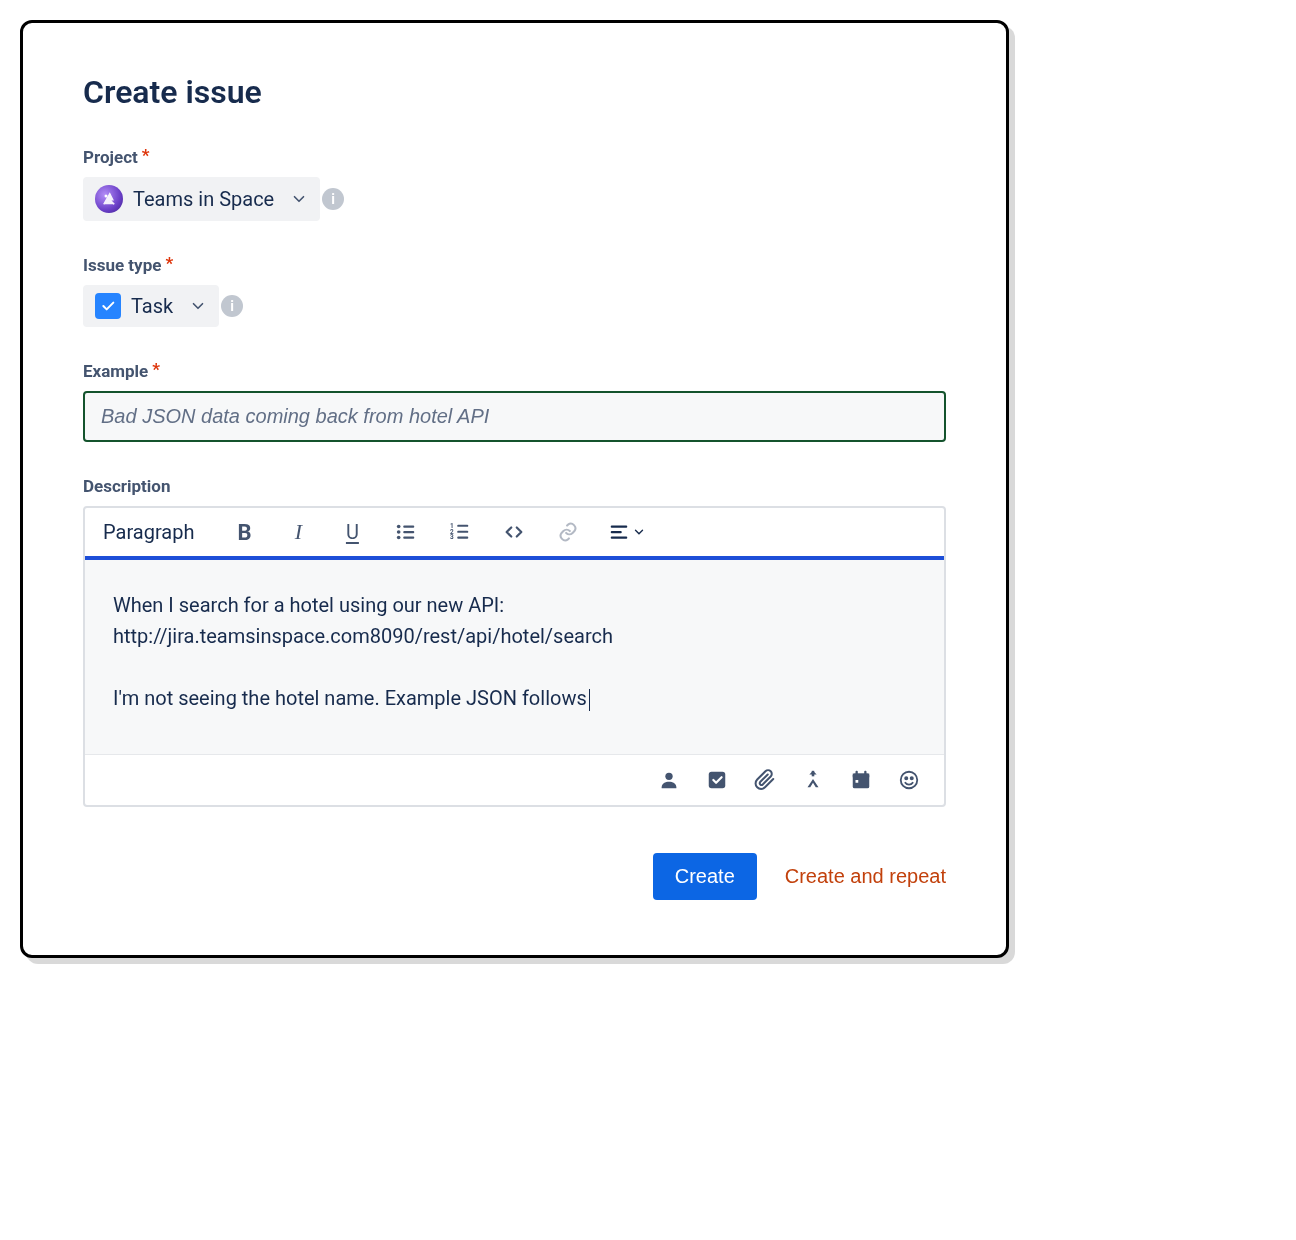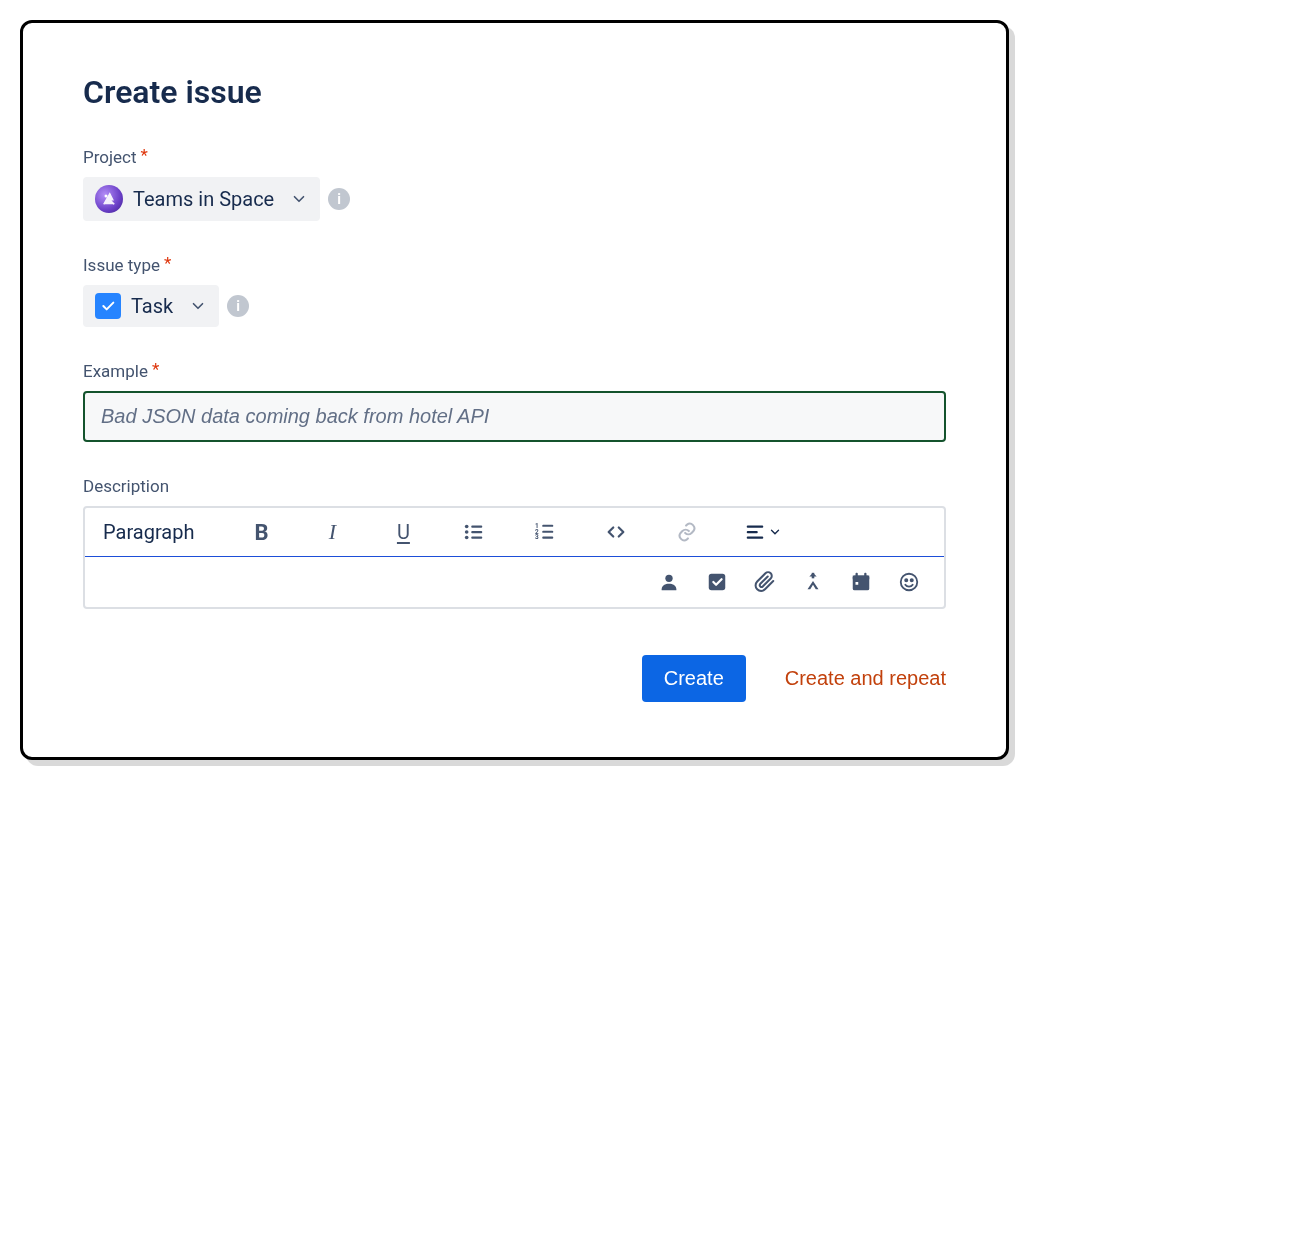--- a/index.html
+++ b/index.html
@@ -19,29 +19,29 @@
   }
   h1.title {
     font-size: 32px;
     font-weight: 600;
     color: #172B4D;
     margin-bottom: 36px;
   }
   .field { margin-bottom: 34px; }
   .field-label {
     font-size: 17px;
-    font-weight: 400;
+    font-weight: 700;
     color: #44546F;
     margin-bottom: 10px;
     display: flex;
     align-items: center;
     gap: 4px;
   }
   .req { color: #DE350B; font-size: 17px; line-height: 1; position: relative; top:-2px;}
-  .select-row { display: flex; align-items: center; gap: 8px; }
+  .select-row { display: flex; align-items: center; gap: 2px; }
   .select-box {
     background: #F1F2F4;
     border-radius: 4px;
     padding: 8px 12px;
     display: inline-flex;
     align-items: center;
     gap: 10px;
     font-size: 20px;
     color: #172B4D;
     cursor: pointer;
@@ -77,23 +77,23 @@
     padding: 12px 16px;
   }
   .editor {
     border: 2px solid #DCDFE4;
     border-radius: 4px;
     overflow: hidden;
   }
   .toolbar-top {
     display: flex;
     align-items: center;
-    gap: 43px;
+    gap: 26px;
     padding: 10px 18px;
-    border-bottom: 1px solid #1d4ed8;
+    border-bottom: 4px solid #1d4ed8;
   }
   .tb-text { font-size: 20px; color:#172B4D; cursor:pointer; padding-right:10px;}
   .tb-btn {
     width: 28px; height:28px;
     display:flex; align-items:center; justify-content:center;
     color:#44546F; cursor:pointer;
   }
   .tb-btn.bold { font-weight:700; font-size:22px; }
   .tb-btn.italic { font-style:italic; font-family:Georgia,serif; font-size:22px; }
   .tb-btn.underline { text-decoration: underline; font-size:20px; text-underline-offset:3px; text-decoration-thickness:2px;}
@@ -114,21 +114,21 @@
     display:inline-block; width:1px; height:22px; background:#172B4D; vertical-align:middle; margin-left:2px;
   }
   .toolbar-bottom {
     display:flex; justify-content:flex-end; gap:26px;
     padding: 14px 24px;
   }
   .tb2 { color:#44546F; cursor:pointer; display:flex; align-items:center;}
   .tb2 svg { width:22px; height:22px; }
   .footer {
     display:flex; justify-content:flex-end; align-items:center;
-    gap: 39px; margin-top: 46px;
+    gap: 28px; margin-top: 46px;
   }
   .btn-primary {
     background:#0C66E4; color:#fff; border:none;
     font-size:20px; font-weight:500;
     padding: 12px 22px; border-radius:4px; cursor:pointer;
   }
   .btn-link {
     background:none; border:none; color:#c2410c;
     font-size:20px; cursor:pointer;
   }
@@ -237,20 +237,24 @@
           <svg viewBox="0 0 24 24" width="22" height="22" fill="currentColor">
               <rect x="3" y="5" width="18" height="2.4" rx="1"></rect>
               <rect x="3" y="11" width="12" height="2.4" rx="1"></rect>
               <rect x="3" y="17" width="18" height="2.4" rx="1"></rect>
             </svg>
           <svg viewBox="0 0 24 24" width="14" height="14">
               <path d="M6 9l6 6 6-6" stroke="currentColor" stroke-width="2.4" fill="none" stroke-linecap="round"></path>
             </svg>
         </span>
       </div>
+      <div class="editor-body"><span>When I search for a hotel using our new API:
+http://jira.teamsinspace.com8090/rest/api/hotel/search
+
+I'm not seeing the hotel name. Example JSON follows</span><span class="cursor-bar"></span></div>
       <div class="toolbar-bottom">
         <span class="tb2">
           <svg viewBox="0 0 24 24" fill="currentColor">
               <circle cx="12" cy="8" r="4"></circle>
               <path d="M4 20c0-4 4-6 8-6s8 2 8 6v1H4z"></path>
             </svg>
         </span>
         <span class="tb2">
           <svg viewBox="0 0 24 24" fill="currentColor">
               <rect x="3" y="3" width="18" height="18" rx="3"></rect>

